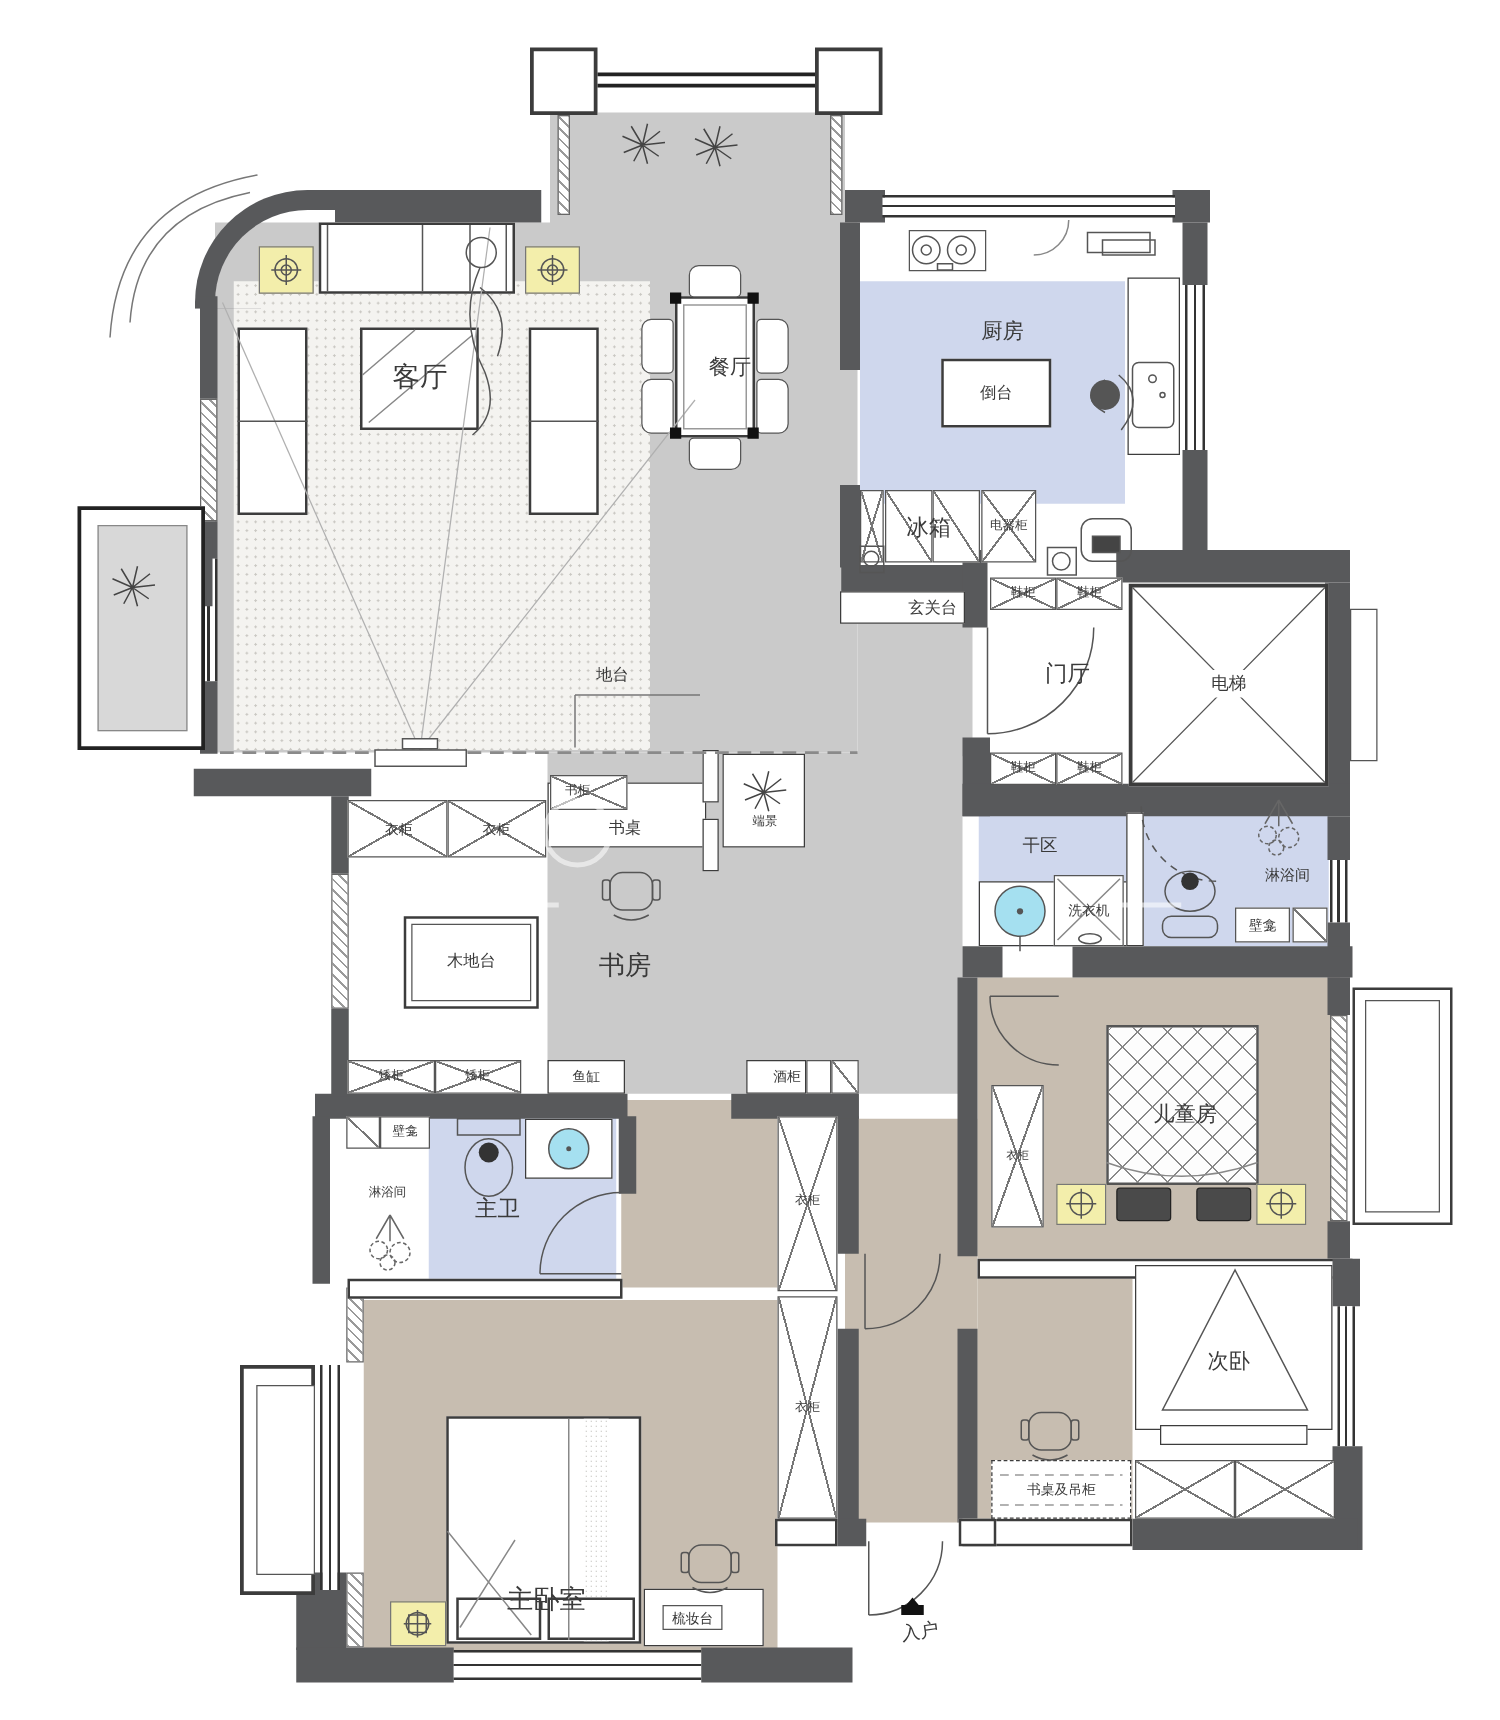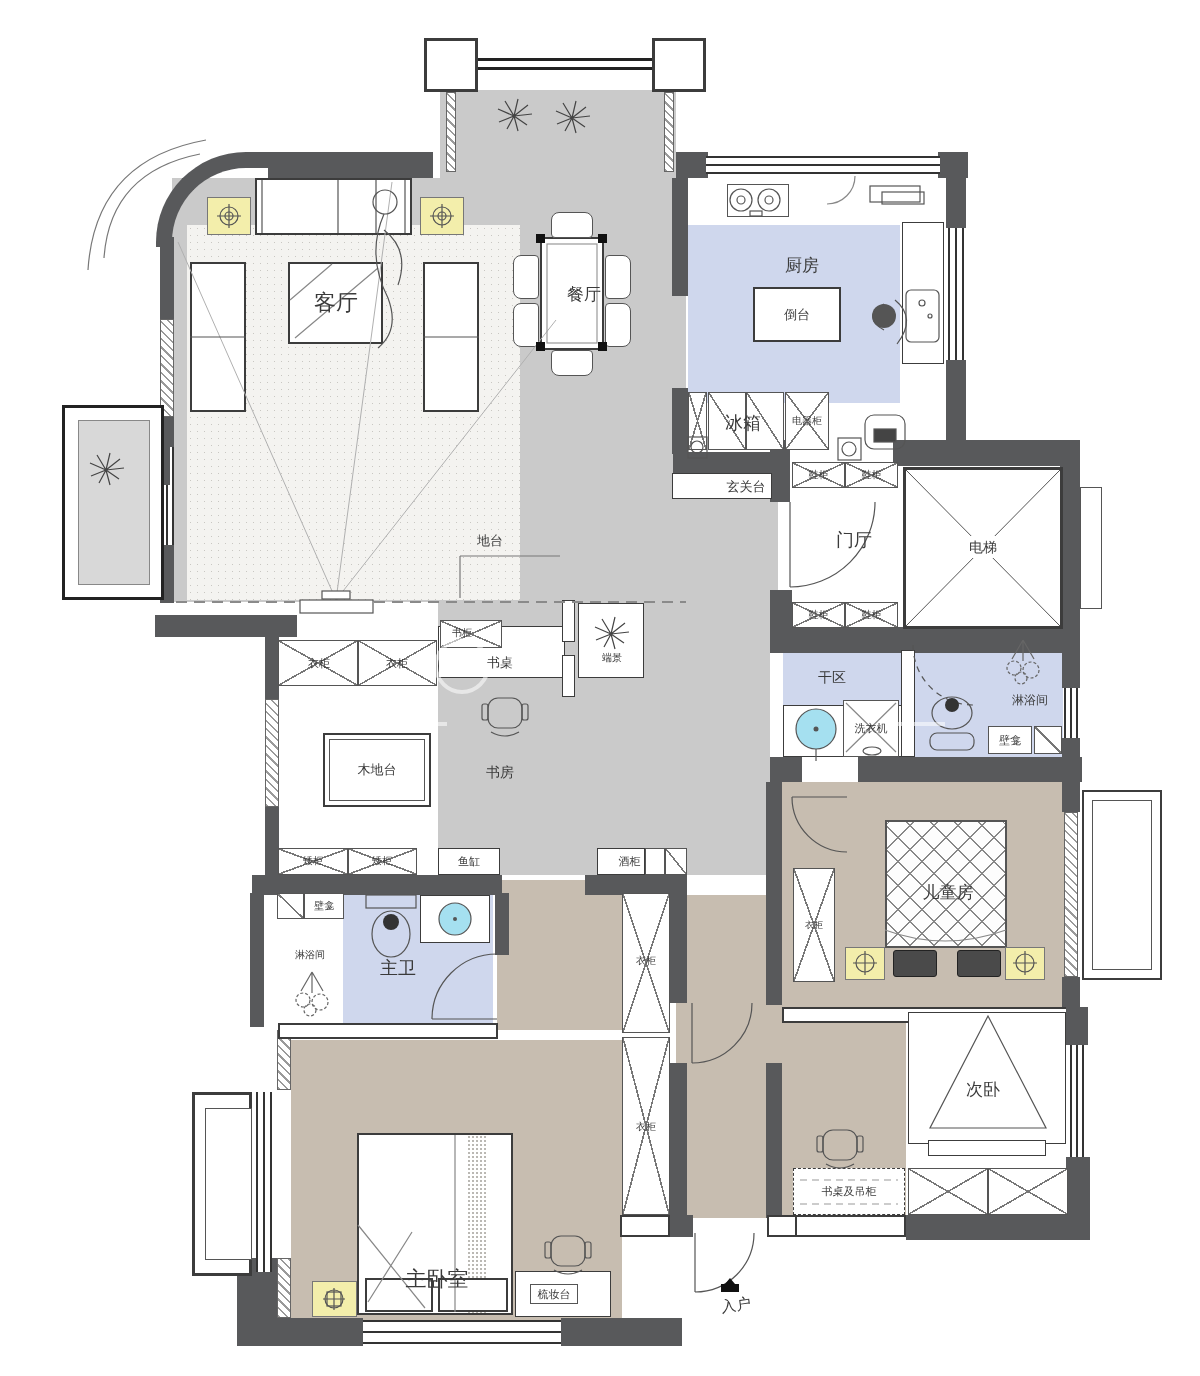--- a/index.html
+++ b/index.html
@@ -382,21 +382,21 @@
   <div class="lab" style="left:792px;top:465px;width:53px;height:20px;font-size:10px;">鞋柜</div>
   <div class="lab" style="left:845px;top:465px;width:53px;height:20px;font-size:10px;">鞋柜</div>
   <div class="lab" style="left:792px;top:605px;width:53px;height:20px;font-size:10px;">鞋柜</div>
   <div class="lab" style="left:845px;top:605px;width:53px;height:20px;font-size:10px;">鞋柜</div>
   <div class="lab" style="left:806px;top:666px;width:52px;height:22px;font-size:14px;">干区</div>
   <div class="lab" style="left:845px;top:720px;width:52px;height:16px;font-size:11px;">洗衣机</div>
   <div class="lab" style="left:1000px;top:692px;width:60px;height:16px;font-size:12px;">淋浴间</div>
   <div class="lab" style="left:988px;top:730px;width:44px;height:20px;font-size:11px;">壁龛</div>
   <div class="lab" style="left:466px;top:530px;width:48px;height:20px;font-size:13px;">地台</div>
   <div class="lab" style="left:329px;top:758px;width:96px;height:22px;font-size:13px;">木地台</div>
-  <div class="lab" style="left:462px;top:756px;width:76px;height:32px;font-size:14px;">书房</div>
+  <div class="lab" style="left:462px;top:756px;width:76px;height:32px;font-size:21px;">书房</div>
   <div class="lab" style="left:442px;top:623px;width:40px;height:20px;font-size:10px;">书柜</div>
   <div class="lab" style="left:474px;top:652px;width:52px;height:20px;font-size:13px;">书桌</div>
   <div class="lab" style="left:590px;top:650px;width:44px;height:16px;font-size:10px;">端景</div>
   <div class="lab" style="left:284px;top:654px;width:70px;height:18px;font-size:11px;">衣柜</div>
   <div class="lab" style="left:362px;top:654px;width:70px;height:18px;font-size:11px;">衣柜</div>
   <div class="lab" style="left:280px;top:852px;width:66px;height:18px;font-size:10px;">矮柜</div>
   <div class="lab" style="left:350px;top:852px;width:64px;height:18px;font-size:10px;">矮柜</div>
   <div class="lab" style="left:440px;top:851px;width:58px;height:20px;font-size:11px;">鱼缸</div>
   <div class="lab" style="left:598px;top:851px;width:63px;height:20px;font-size:11px;">酒柜</div>
   <div class="lab" style="left:906px;top:880px;width:84px;height:24px;font-size:17px;">儿童房</div>

